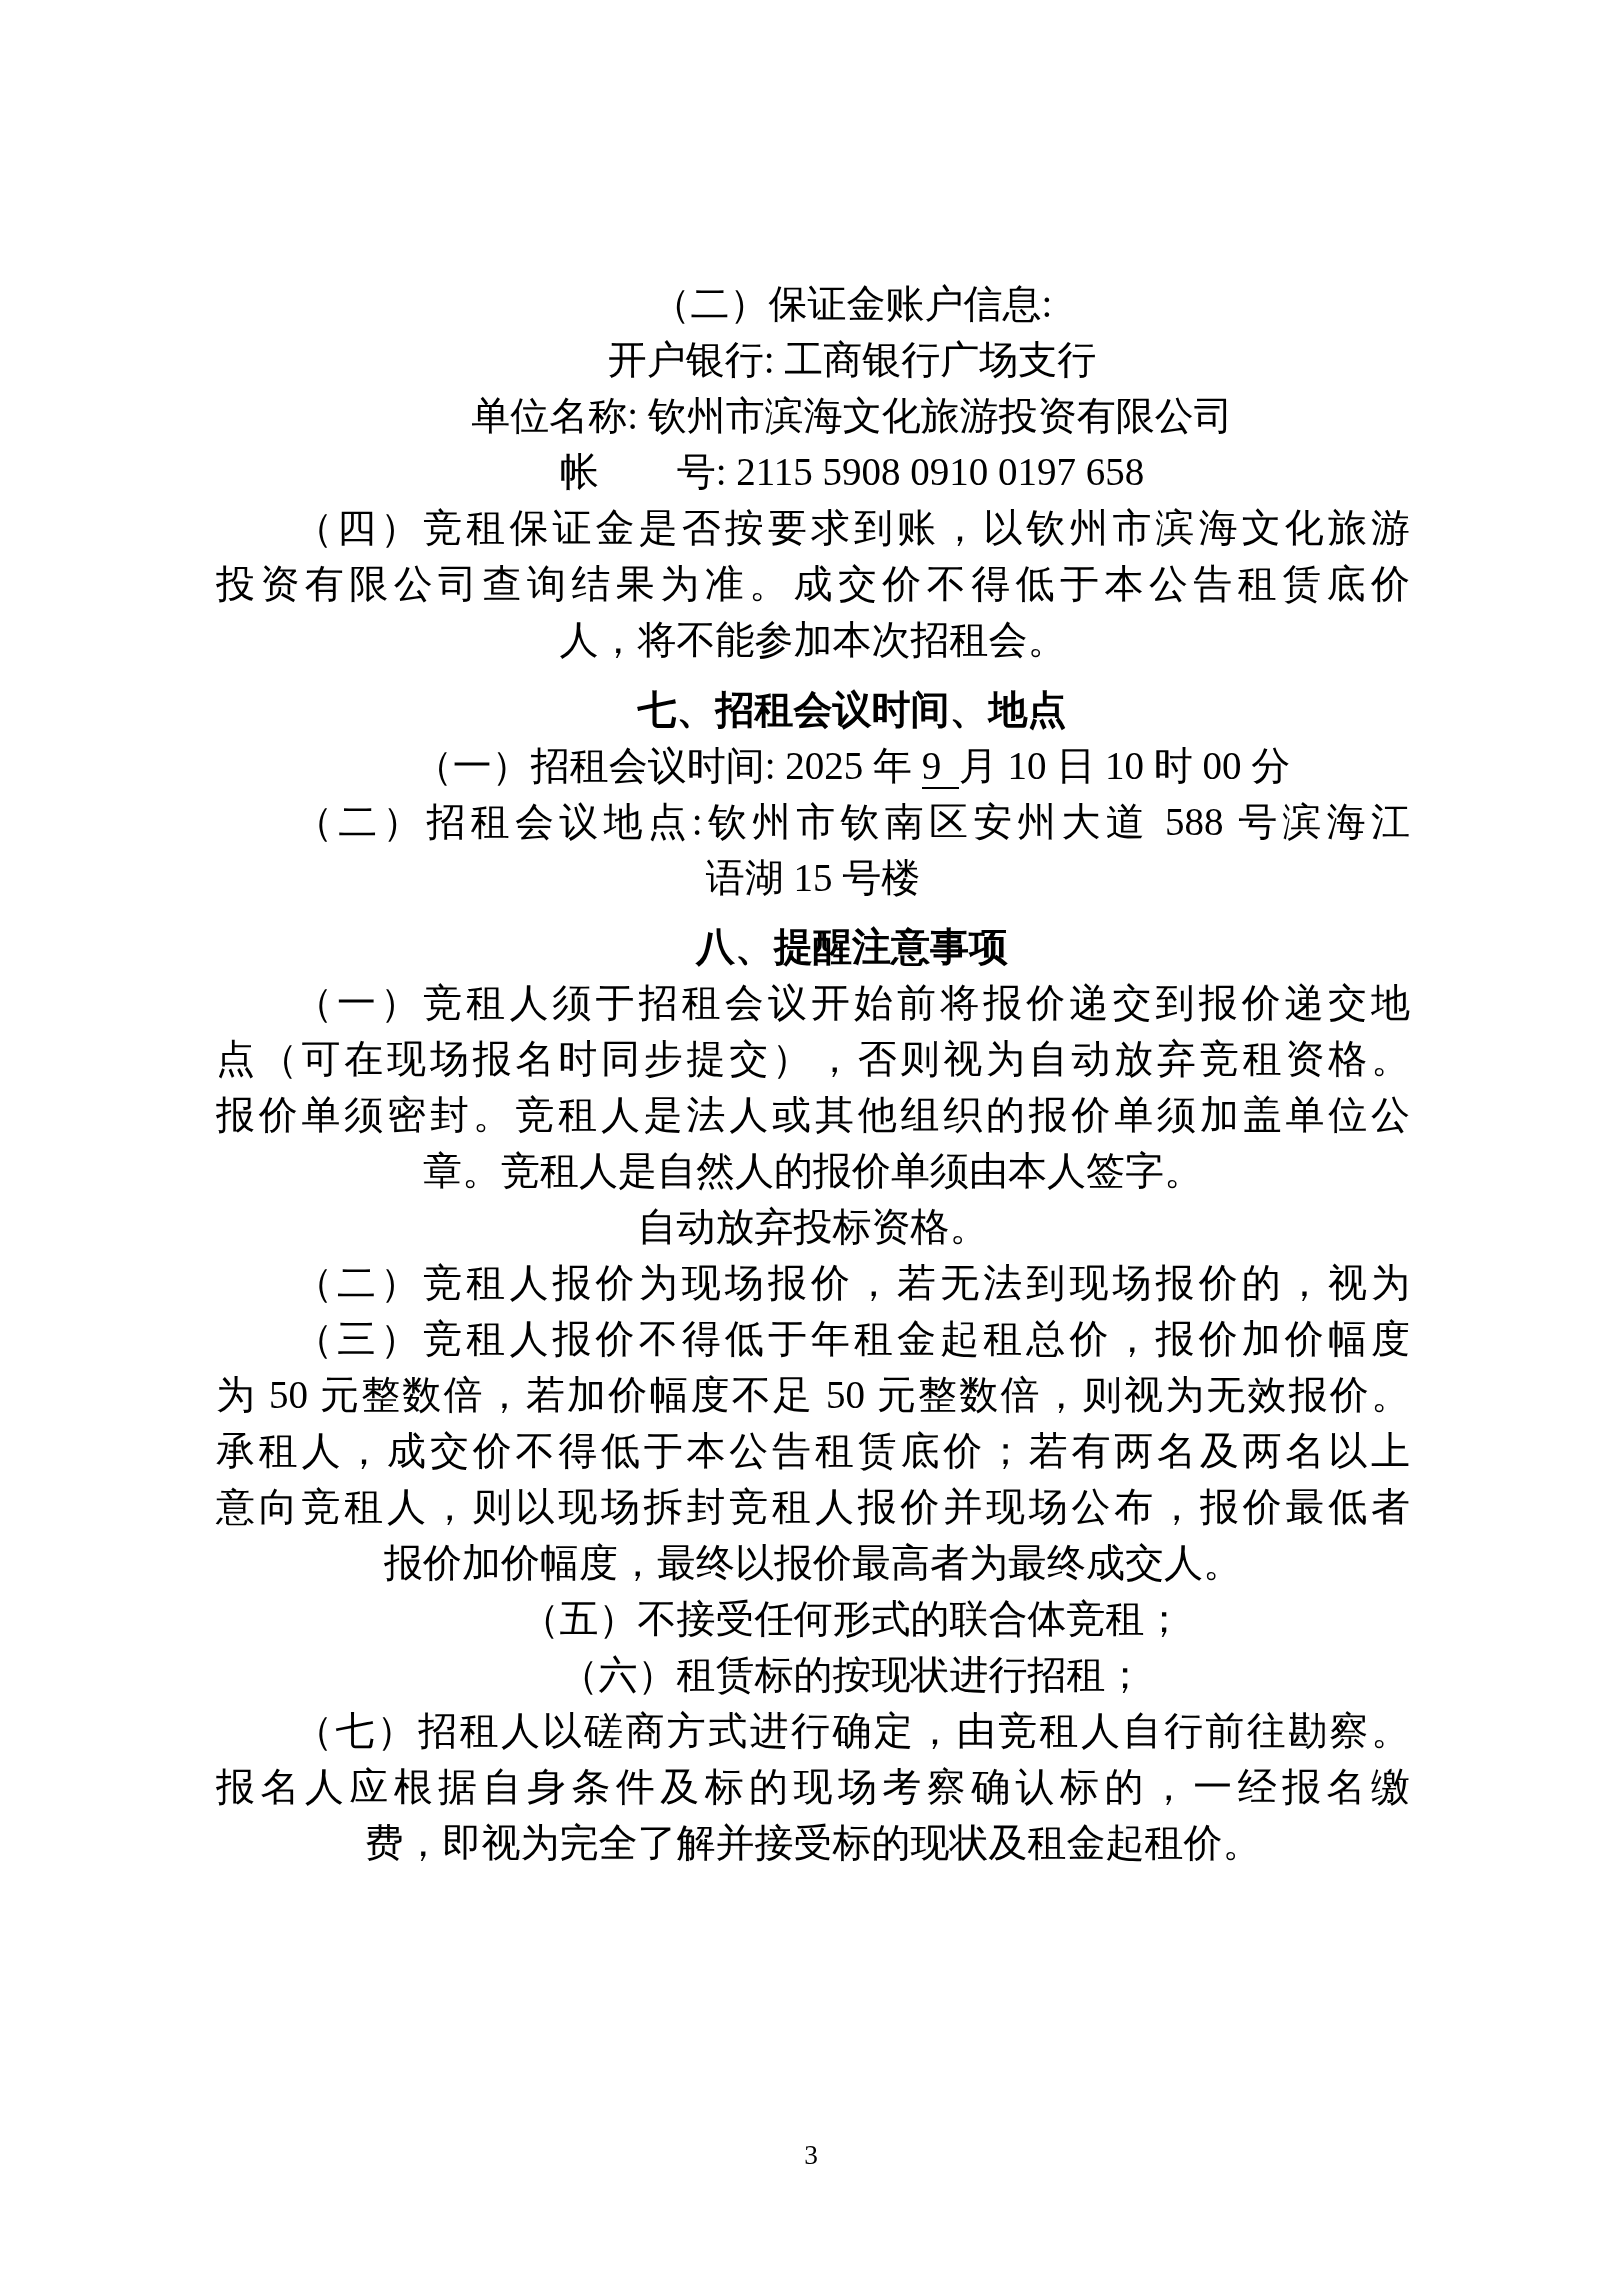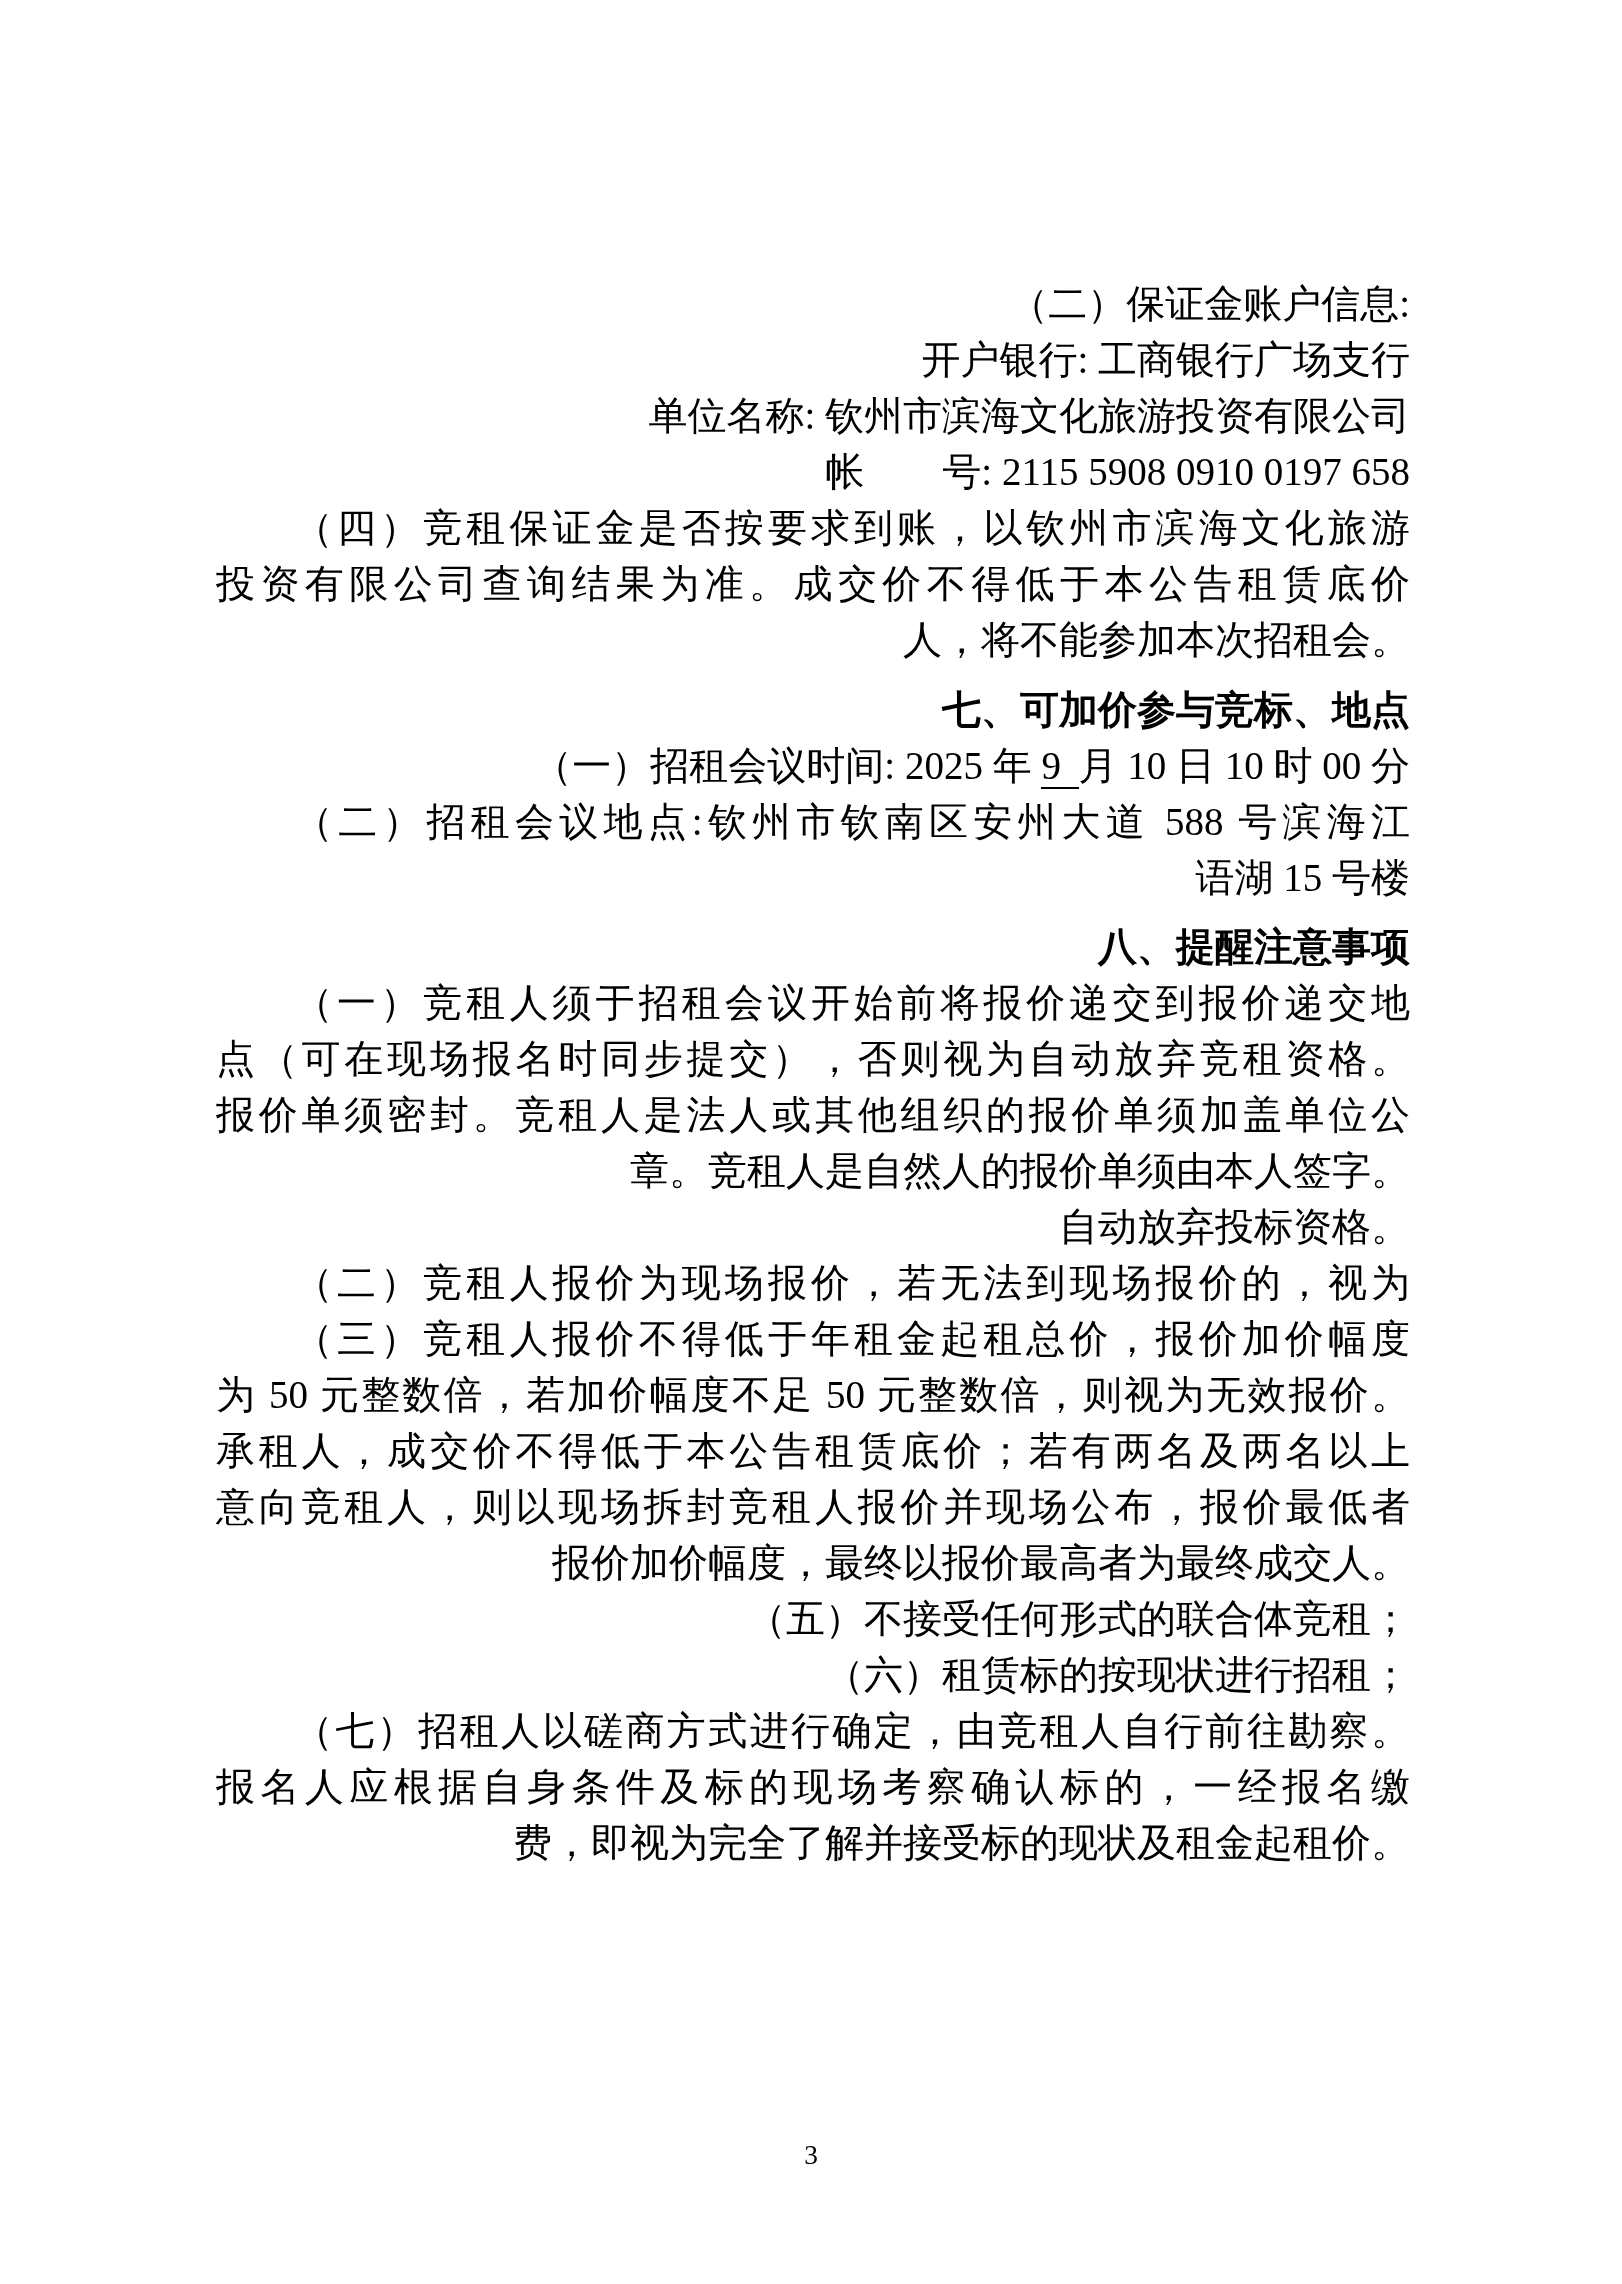--- a/index.html
+++ b/index.html
@@ -14,21 +14,21 @@
     overflow: hidden;
   }
   .doc {
     position: absolute;
     left: 216px;
     top: 276px;
     width: 1194px;
     font-size: 39px;
     line-height: 56px;
   }
-  .line { text-align: right; }
+  .line { text-align: center; }
   .indent { text-indent: 2em; }
   .fill {
     text-align: justify;
     text-align-last: justify;
   }
   .heading {
     font-weight: bold;
     margin-top: 13.7px;
   }
   .u {
@@ -54,21 +54,21 @@
     <div class="line indent">（二）保证金账户信息:</div>
     <div class="line indent">开户银行: 工商银行广场支行</div>
     <div class="line indent">单位名称: 钦州市滨海文化旅游投资有限公司</div>
     <div class="line indent">帐　　号: 2115 5908 0910 0197 658</div>
 
 
     <div class="line indent fill">（四）竞租保证金是否按要求到账，以钦州市滨海文化旅游</div>
     <div class="line fill">投资有限公司查询结果为准。成交价不得低于本公告租赁底价</div>
     <div class="line">人，将不能参加本次招租会。</div>
 
-    <div class="line indent heading">七、可加价参与竞标、地点</div>
+    <div class="line indent heading">七、招租会议时间、地点</div>
 
     <div class="line indent">
       <span>（一）招租会议时间: 2025 年 </span><span class="u">9</span><span>月 10 日 10 时 00 分</span>
     </div>
 
     <div class="line indent fill">（二）招租会议地点:钦州市钦南区安州大道 588 号滨海江</div>
     <div class="line">语湖 15 号楼</div>
 
     <div class="line indent heading">八、提醒注意事项</div>
 

